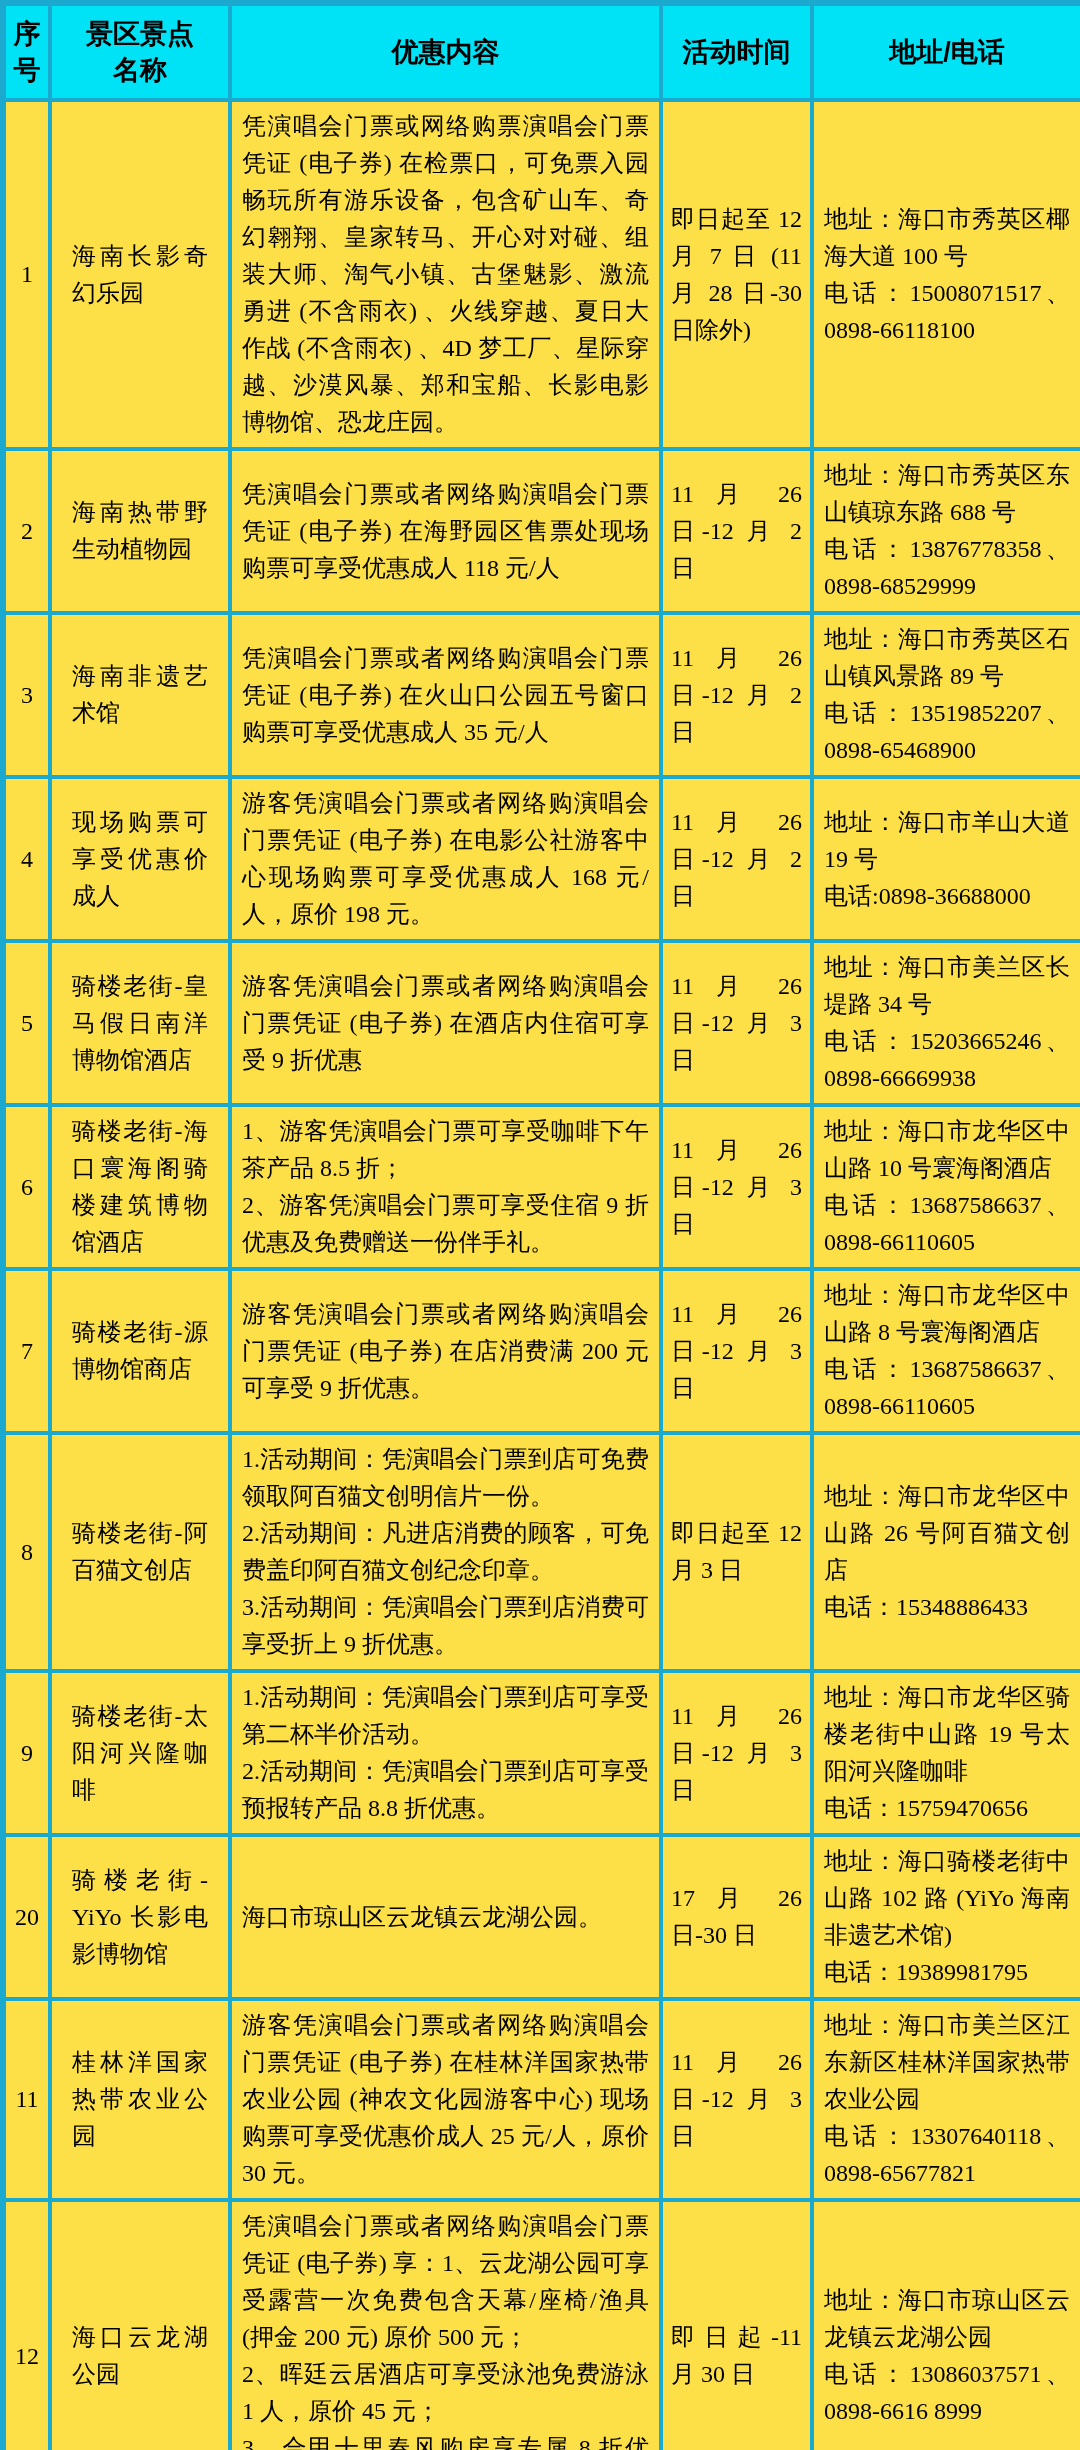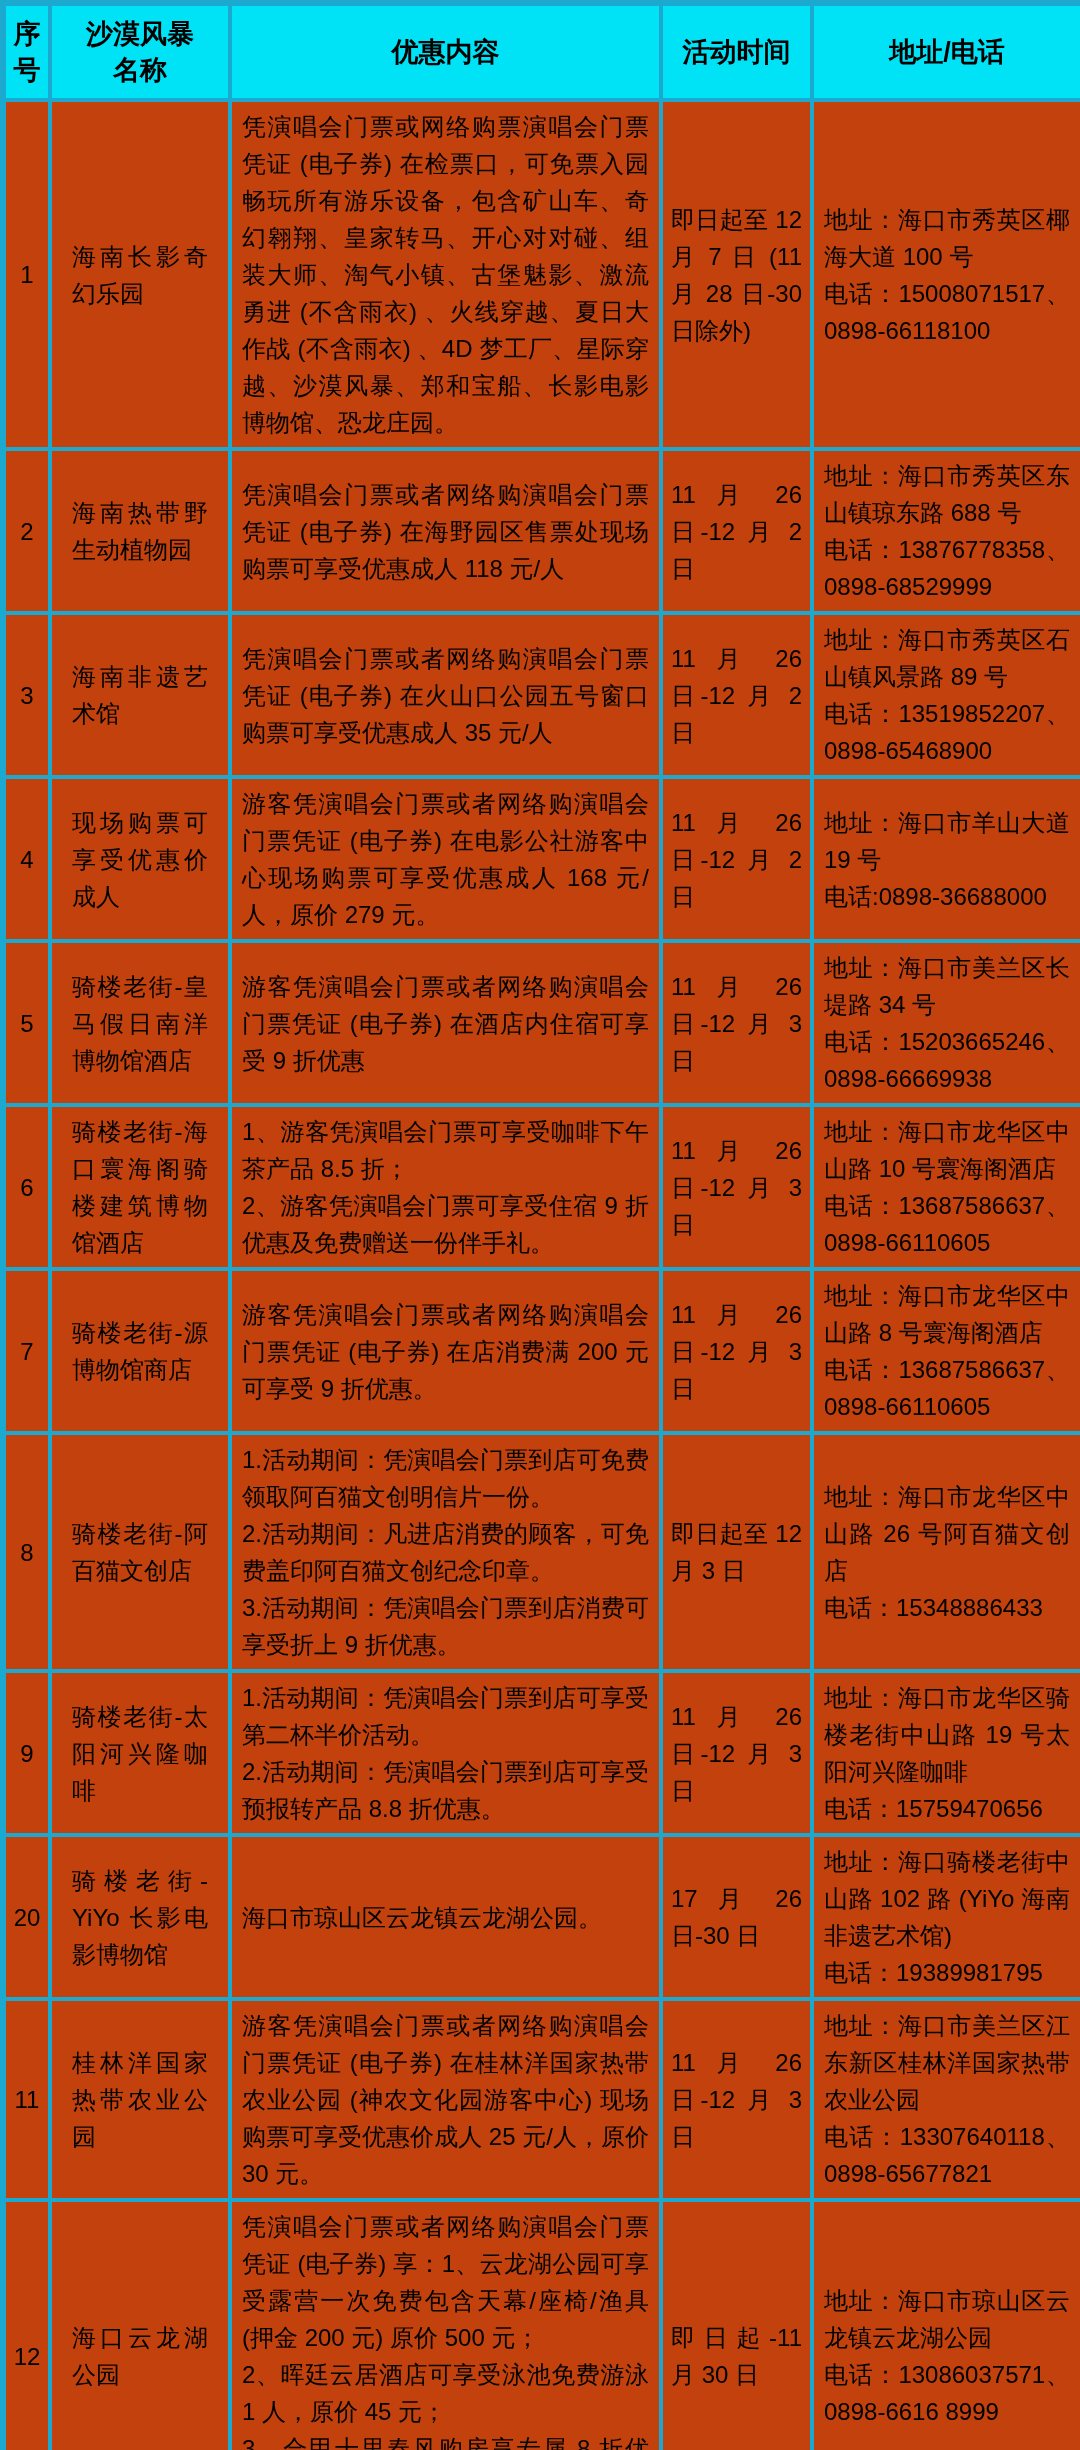--- a/index.html
+++ b/index.html
@@ -30,30 +30,31 @@
     font-size:27px;
     font-weight:bold;
     text-align:center;
     vertical-align:middle;
     line-height:36px;
     padding:10px 2px;
     white-space:pre-line;
     color:var(--ink);
   }
   td{
-    background:#c2410c;
+    background:#fde047;
     border:4px solid var(--grid);
     font-size:24px;
     line-height:37px;
     vertical-align:middle;
     white-space:pre-line;
     text-align:justify;
     color:var(--ink);
     padding:6px 10px;
     word-break:break-word;
+    font-family:Liberation Serif, serif;
   }
   td.no{
     text-align:center;
     padding:6px 2px;
     font-size:24px;
   }
   td.name{
     padding:6px 20px;
   }
   td.time{
@@ -70,21 +71,21 @@
   <colgroup>
     <col class="c-no">
       <col class="c-name">
       <col class="c-offer">
       <col class="c-time">
       <col class="c-contact">
   </colgroup>
   <thead>
     <tr>
       <th>序号</th>
-      <th>沙漠风暴
+      <th>景区景点
 名称</th>
       <th>优惠内容</th>
       <th>活动时间</th>
       <th>地址/电话</th>
     </tr>
   </thead>
   <tbody>
       <tr>
         <td class="no">1</td>
         <td class="name">海南长影奇幻乐园</td>
@@ -105,21 +106,21 @@
         <td class="no">3</td>
         <td class="name">海南非遗艺术馆</td>
         <td class="offer">凭演唱会门票或者网络购演唱会门票凭证 (电子券) 在火山口公园五号窗口购票可享受优惠成人 35 元/人</td>
         <td class="time">11 月 26 日-12 月 2 日</td>
         <td class="contact">地址：海口市秀英区石山镇风景路 89 号
 电话：13519852207、0898-65468900</td>
       </tr>
       <tr>
         <td class="no">4</td>
         <td class="name">现场购票可享受优惠价成人</td>
-        <td class="offer">游客凭演唱会门票或者网络购演唱会门票凭证 (电子券) 在电影公社游客中心现场购票可享受优惠成人 168 元/人，原价 279 元。</td>
+        <td class="offer">游客凭演唱会门票或者网络购演唱会门票凭证 (电子券) 在电影公社游客中心现场购票可享受优惠成人 168 元/人，原价 198 元。</td>
         <td class="time">11 月 26 日-12 月 2 日</td>
         <td class="contact">地址：海口市羊山大道 19 号
 电话:0898-36688000</td>
       </tr>
       <tr>
         <td class="no">5</td>
         <td class="name">骑楼老街-皇马假日南洋博物馆酒店</td>
         <td class="offer">游客凭演唱会门票或者网络购演唱会门票凭证 (电子券) 在酒店内住宿可享受 9 折优惠</td>
         <td class="time">11 月 26 日-12 月 3 日</td>
         <td class="contact">地址：海口市美兰区长堤路 34 号

